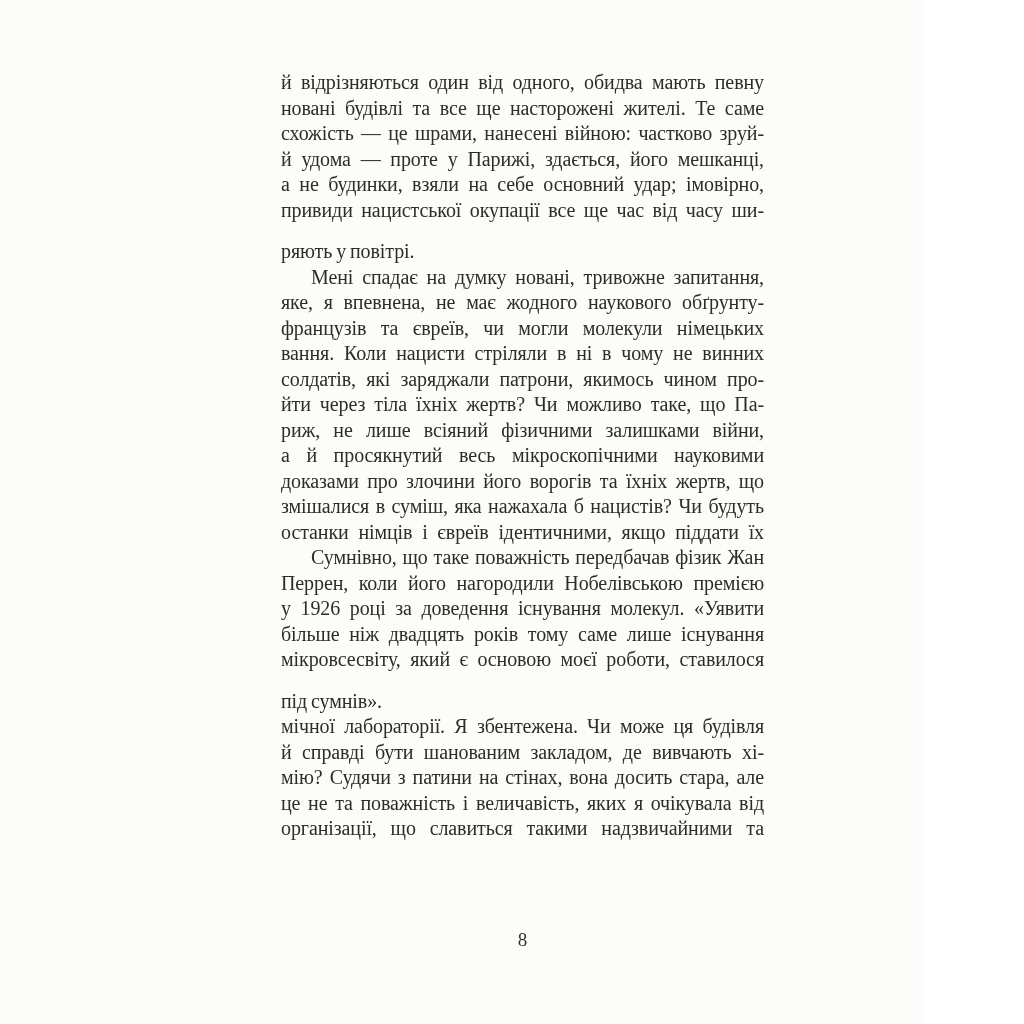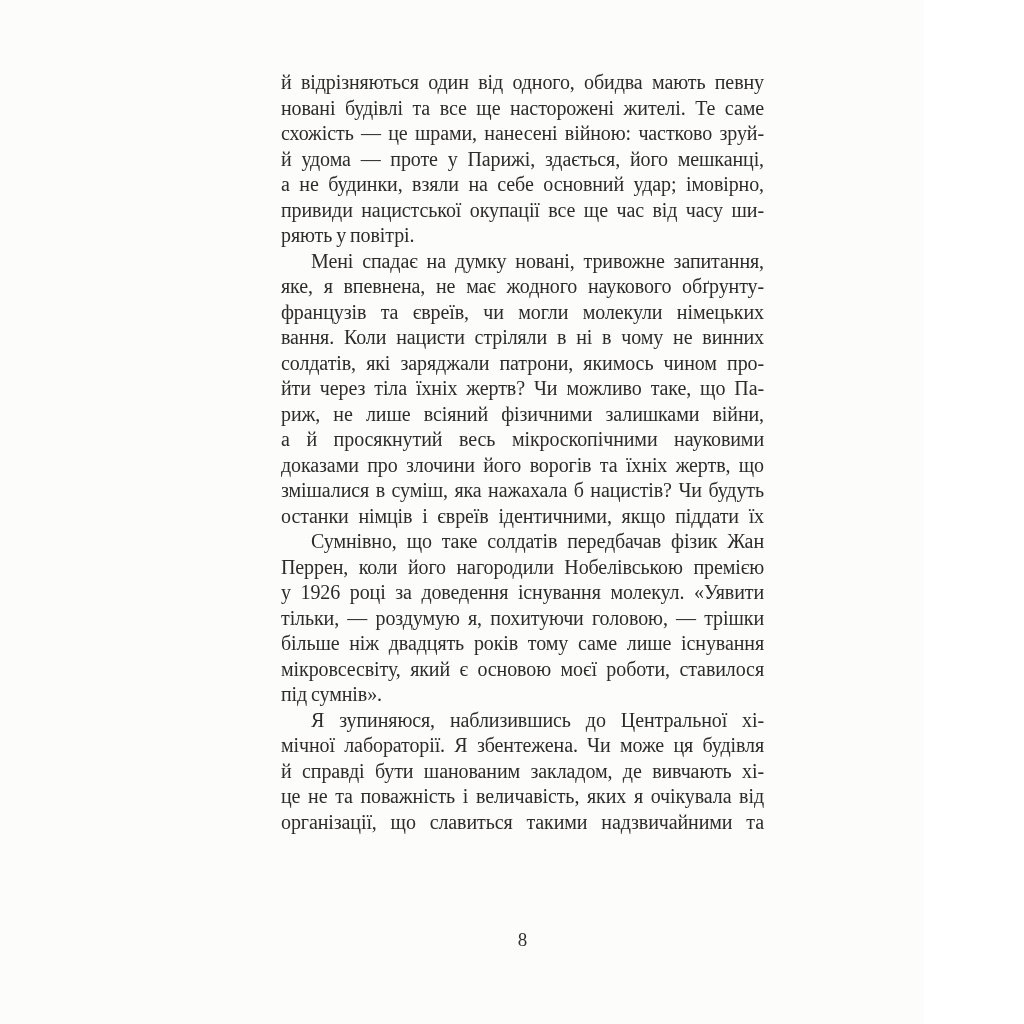--- a/index.html
+++ b/index.html
@@ -29,20 +29,21 @@
     text-align: justify;
     text-align-last: justify;
     word-spacing: -1px;
     white-space: normal;
   }
   .line.indent {
     text-indent: 30px;
   }
   .line.para-end {
     text-align-last: left;
+    margin-top: 16px;
   }
   .page-number {
     position: absolute;
     left: 281px;
     top: 928px;
     width: 483px;
     text-align: center;
     font-size: 19px;
     line-height: 24px;
     color: #34322f;
@@ -64,27 +65,26 @@
       <div class="line">яке, я впевнена, не має жодного наукового обґрунту-</div>
       <div class="line">французів та євреїв, чи могли молекули німецьких</div>
       <div class="line">вання. Коли нацисти стріляли в ні в чому не винних</div>
       <div class="line">солдатів, які заряджали патрони, якимось чином про-</div>
       <div class="line">йти через тіла їхніх жертв? Чи можливо таке, що Па-</div>
       <div class="line">риж, не лише всіяний фізичними залишками війни,</div>
       <div class="line">а й просякнутий весь мікроскопічними науковими</div>
       <div class="line">доказами про злочини його ворогів та їхніх жертв, що</div>
       <div class="line">змішалися в суміш, яка нажахала б нацистів? Чи будуть</div>
       <div class="line">останки німців і євреїв ідентичними, якщо піддати їх</div>
-      <div class="line indent">Сумнівно, що таке солдатів передбачав фізик Жан</div>
+      <div class="line indent">Сумнівно, що таке поважність передбачав фізик Жан</div>
       <div class="line">Перрен, коли його нагородили Нобелівською премією</div>
       <div class="line">у 1926 році за доведення існування молекул. «Уявити</div>
-      <div class="line">тільки, — роздумую я, похитуючи головою, — трішки</div>
       <div class="line">більше ніж двадцять років тому саме лише існування</div>
       <div class="line">мікровсесвіту, який є основою моєї роботи, ставилося</div>
       <div class="line para-end">під сумнів».</div>
-      <div class="line indent">Я зупиняюся, наблизившись до Центральної хі-</div>
       <div class="line">мічної лабораторії. Я збентежена. Чи може ця будівля</div>
       <div class="line">й справді бути шанованим закладом, де вивчають хі-</div>
+      <div class="line">мію? Судячи з патини на стінах, вона досить стара, але</div>
       <div class="line">це не та поважність і величавість, яких я очікувала від</div>
       <div class="line">організації, що славиться такими надзвичайними та</div>
     </div>
   <div class="page-number">8</div>
 </div>
 
 </body></html>

